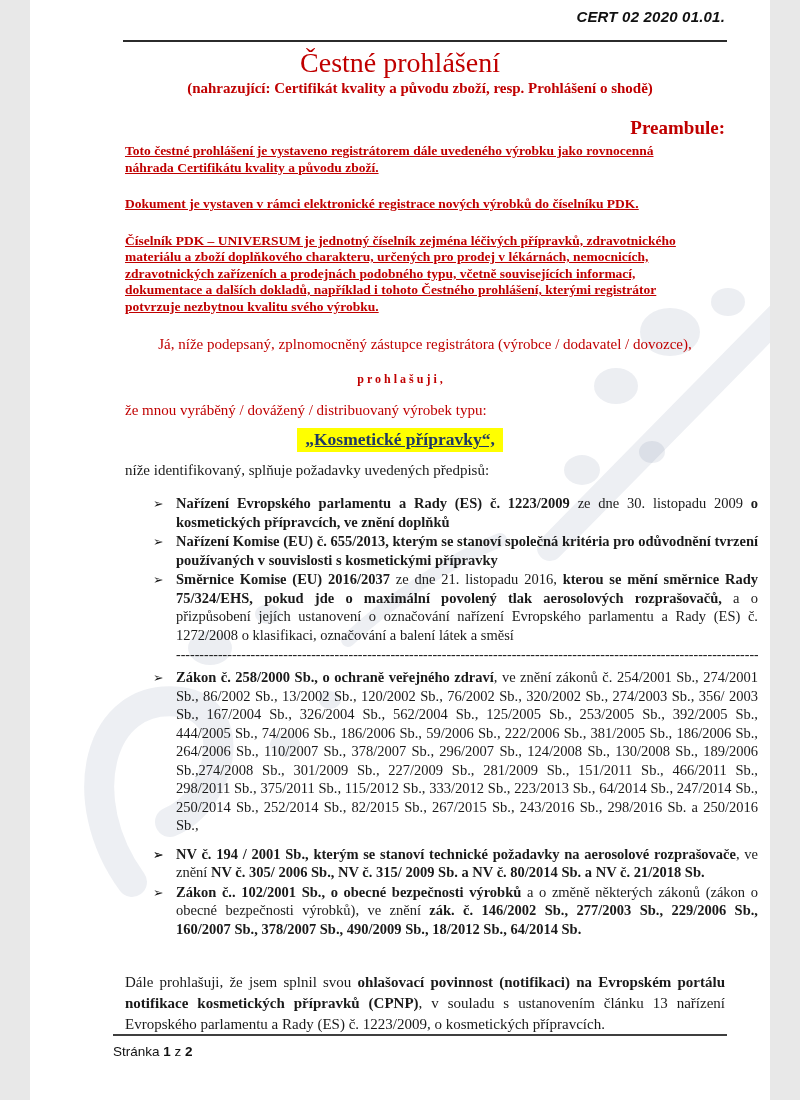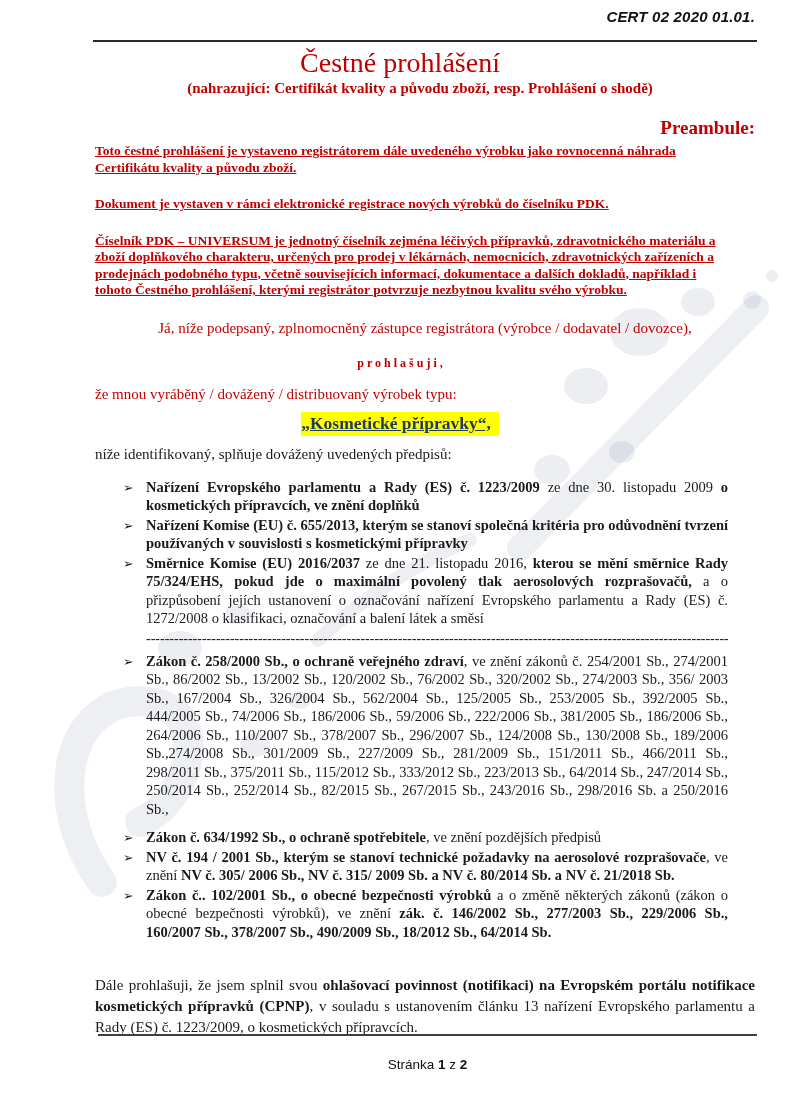--- a/index.html
+++ b/index.html
@@ -1,18 +1,18 @@
 <!DOCTYPE html>
 <html lang="cs"><head>
 <meta charset="utf-8">
 <style>
   html,body{margin:0;padding:0;background:#e8e8e8;}
   .page{
     position:relative;
-    width:800px;height:1100px;
+    width:740px;height:1100px;
     margin:0 auto;
     background:#ffffff;
     overflow:hidden;
     font-family:"Liberation Serif", serif;
     color:#1a1a1a;
   }
   .content{position:relative;z-index:2;}
   .wm{position:absolute;left:0;top:0;z-index:1;pointer-events:none;}
 
   .doc-code{
@@ -29,21 +29,21 @@
   .preamble-h{margin:20px 45px 0 95px;font-size:19px;font-weight:bold;text-align:right;}
   .preamble-p{margin:20px 66px 0 95px;font-size:13.5px;font-weight:bold;line-height:16.5px;text-decoration:underline;}
 
   .intro-line{margin:21px 45px 0 95px;text-align:center;font-size:15px;font-family:Liberation Serif, serif;}
   .verb{margin-top:19px;text-align:center;font-weight:bold;font-size:12px;}
   .product-intro{margin:15px 45px 0 95px;font-size:15px;}
   .product-line{margin-top:9px;text-align:center;}
   .product-name{
     display:inline-block;background:#FFFF00;color:#1F3864;
     font-weight:bold;font-size:17.5px;text-decoration:underline;
-    padding:1px 8px 2px 0;
+    padding:1px 8px 2px 8px;
   }
   .compliance{margin:10px 45px 0 95px;font-size:15px;}
 
   .list{margin:15px 0 0 123px;width:605px;}
   .li{
     position:relative;padding-left:23px;text-align:justify;
     font-size:14.5px;line-height:18.5px;margin-top:1px;
   }
   .li .marker{
     position:absolute;left:0;top:1px;
@@ -52,24 +52,24 @@
   .li.mt{margin-top:10px;}
   .sep{
     margin:3px 0 5px 23px;white-space:nowrap;overflow:hidden;
     font-size:14px;color:#1a1a1a;
   }
   .seg-b{font-weight:bold;}
 
   .closing{margin:34px 45px 0 95px;text-align:justify;font-size:15px;line-height:21px;}
 
   .footer{
-    position:absolute;left:98px;right:43px;top:1034px;z-index:2;
-    border-top:2px solid #3f3f3f;text-align:center;
+    position:absolute;left:83px;right:43px;top:1034px;z-index:2;
+    border-top:2px solid #3f3f3f;
     font-family:"Liberation Sans", sans-serif;font-size:13.5px;
-    padding-top:21px;color:#111;
+    padding-top:8px;color:#111;
   }
 </style>
 </head>
 <body>
 
 <div class="page">
 
   <svg class="wm" width="800" height="1100" viewBox="0 0 800 1100" aria-hidden="true">
     <g fill="#1F3864" fill-opacity="0.085" stroke="none">
       <ellipse cx="640" cy="332" rx="30" ry="24"></ellipse>
@@ -106,21 +106,21 @@
     <div class="preamble-p red">Číselník PDK – UNIVERSUM je jednotný číselník zejména léčivých přípravků, zdravotnického materiálu a zboží doplňkového charakteru, určených pro prodej v lékárnách, nemocnicích, zdravotnických zařízeních a prodejnách podobného typu, včetně souvisejících informací, dokumentace a dalších dokladů, například i tohoto Čestného prohlášení, kterými registrátor potvrzuje nezbytnou kvalitu svého výrobku.</div>
 
     <div class="intro-line red">Já, níže podepsaný, zplnomocněný zástupce registrátora (výrobce / dodavatel / dovozce),</div>
     <div class="verb red">p r o h l a š u j i ,</div>
     <div class="product-intro red">že mnou vyráběný / dovážený  / distribuovaný výrobek typu:</div>
 
     <div class="product-line">
       <span class="product-name">„Kosmetické přípravky“,</span>
     </div>
 
-    <div class="compliance">níže identifikovaný, splňuje dovážený uvedených předpisů:</div>
+    <div class="compliance">níže identifikovaný, splňuje požadavky uvedených předpisů:</div>
 
     <div class="list">
 
       <div class="li">
         <span class="marker">➢</span>
         <span><span class="seg-b">Nařízení Evropského parlamentu a Rady (ES) č. 1223/2009</span><span> ze dne 30. listopadu 2009 </span><span class="seg-b">o kosmetických přípravcích, ve znění doplňků</span></span>
       </div>
       <div class="li">
         <span class="marker">➢</span>
         <span><span class="seg-b">Nařízení Komise (EU) č. 655/2013, kterým se stanoví společná kritéria pro odůvodnění tvrzení používaných v souvislosti s kosmetickými přípravky</span></span>
@@ -131,21 +131,20 @@
       </div>
 
       <div class="sep">--------------------------------------------------------------------------------------------------------------------------------------------------------------------</div>
 
       <div class="li">
         <span class="marker">➢</span>
         <span><span class="seg-b">Zákon č. 258/2000 Sb., o ochraně veřejného zdraví</span><span>, ve znění zákonů č. 254/2001 Sb., 274/2001 Sb., 86/2002 Sb., 13/2002 Sb., 120/2002 Sb., 76/2002 Sb., 320/2002 Sb., 274/2003 Sb.,  356/ 2003 Sb., 167/2004 Sb., 326/2004 Sb.,  562/2004 Sb., 125/2005 Sb., 253/2005 Sb., 392/2005 Sb.,  444/2005 Sb., 74/2006 Sb., 186/2006 Sb., 59/2006 Sb., 222/2006 Sb., 381/2005 Sb., 186/2006 Sb., 264/2006 Sb., 110/2007 Sb., 378/2007 Sb.,  296/2007 Sb., 124/2008 Sb., 130/2008 Sb., 189/2006 Sb.,274/2008 Sb., 301/2009 Sb., 227/2009 Sb., 281/2009 Sb., 151/2011 Sb., 466/2011 Sb., 298/2011 Sb., 375/2011 Sb., 115/2012 Sb., 333/2012 Sb., 223/2013 Sb., 64/2014 Sb., 247/2014 Sb., 250/2014 Sb., 252/2014 Sb., 82/2015 Sb., 267/2015 Sb., 243/2016 Sb., 298/2016 Sb. a 250/2016 Sb.,</span></span>
       </div>
       <div class="li mt">
         <span class="marker">➢</span>
-        <span><span class="seg-b">Zákon č. 634/1992 Sb., o ochraně spotřebitele</span><span>, ve znění pozdějších předpisů</span></span>
       </div>
       <div class="li">
         <span class="marker">➢</span>
         <span><span class="seg-b">NV č. 194 / 2001 Sb., kterým se stanoví technické požadavky na aerosolové rozprašovače</span><span>, ve znění </span><span class="seg-b">NV č. 305/ 2006 Sb., NV č. 315/ 2009 Sb. a NV č. 80/2014 Sb. a NV č. 21/2018 Sb.</span></span>
       </div>
       <div class="li">
         <span class="marker">➢</span>
         <span><span class="seg-b">Zákon č.. 102/2001 Sb., o obecné bezpečnosti výrobků</span><span> a o změně některých zákonů (zákon o obecné bezpečnosti výrobků), ve znění </span><span class="seg-b">zák. č. 146/2002 Sb., 277/2003 Sb., 229/2006 Sb., 160/2007 Sb., 378/2007 Sb., 490/2009 Sb., 18/2012 Sb., 64/2014 Sb.</span></span>
       </div>
 

